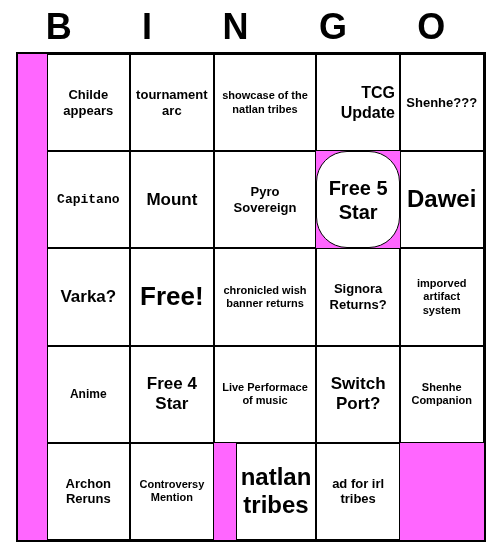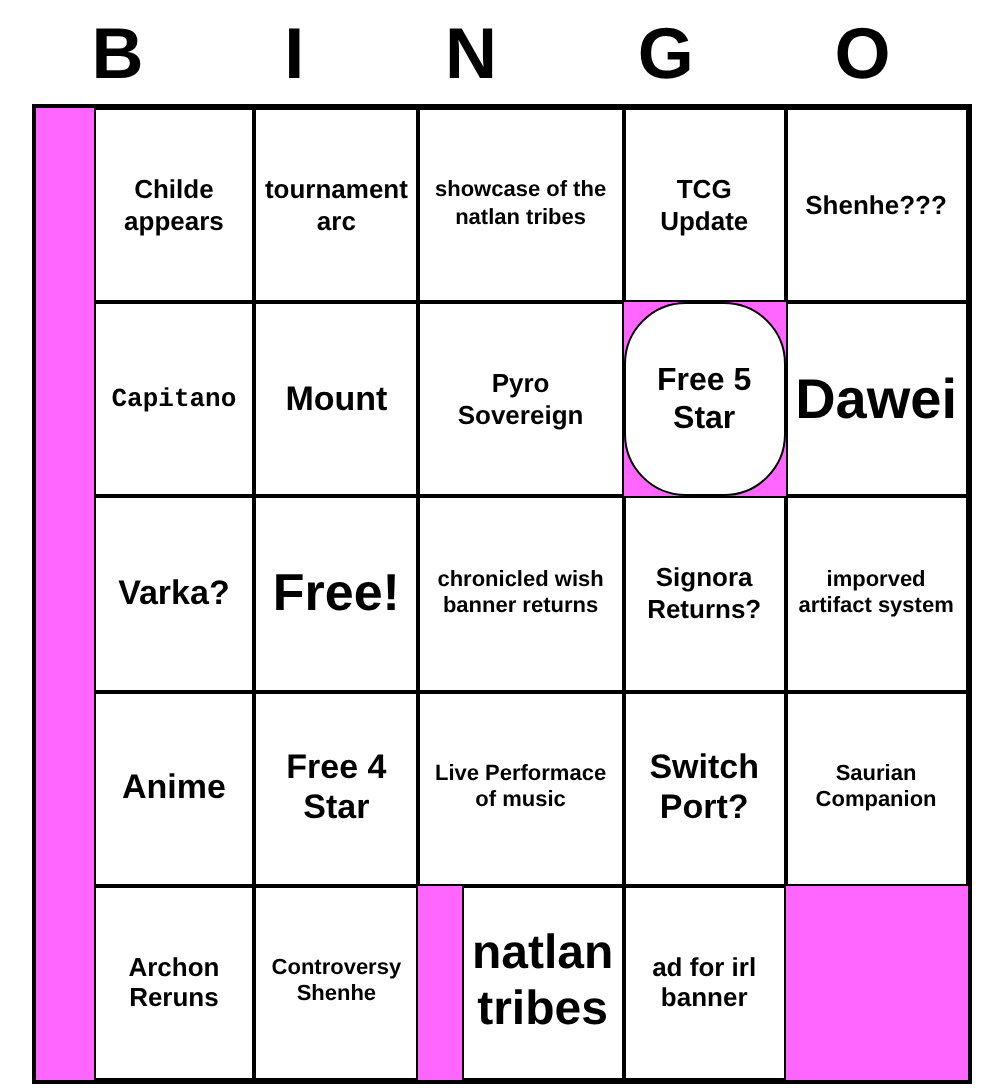--- a/index.html
+++ b/index.html
@@ -55,34 +55,34 @@
   <span>I</span>
   <span>N</span>
   <span>G</span>
   <span>O</span>
 </div>
 
 <div class="bingo-grid">
 <div class="cell" style="font-size: 13px;">Childe appears</div>
     <div class="cell" style="font-size: 13px;">tournament arc</div>
     <div class="cell" style="font-size: 11px;">showcase of the natlan tribes</div>
-    <div class="cell" style="font-size: 13px;">TCG Update</div>
+    <div class="cell" style="font-size: 16px; text-align: right;">TCG Update</div>
     <div class="cell" style="font-size: 13px;">Shenhe???</div>
     <div class="cell" style="font-size: 13px; font-family: Liberation Mono, monospace;">Capitano</div>
     <div class="cell" style="font-size: 17px;">Mount</div>
     <div class="cell" style="font-size: 13px;">Pyro Sovereign</div>
-    <div class="cell" style="font-size: 16px; border-radius: 31px;">Free 5 Star</div>
-    <div class="cell" style="font-size: 28px;">Dawei</div>
+    <div class="cell" style="font-size: 20px; border-radius: 31px;">Free 5 Star</div>
+    <div class="cell" style="font-size: 24px;">Dawei</div>
     <div class="cell" style="font-size: 17px;">Varka?</div>
     <div class="cell" style="font-size: 26px;">Free!</div>
     <div class="cell" style="font-size: 11px;">chronicled wish banner returns</div>
     <div class="cell" style="font-size: 13px;">Signora Returns?</div>
     <div class="cell" style="font-size: 11px;">imporved artifact system</div>
-    <div class="cell" style="font-size: 17px;">Anime</div>
+    <div class="cell" style="font-size: 12px;">Anime</div>
     <div class="cell" style="font-size: 17px;">Free 4 Star</div>
     <div class="cell" style="font-size: 11px;">Live Performace of music</div>
     <div class="cell" style="font-size: 17px;">Switch Port?</div>
-    <div class="cell" style="font-size: 11px;">Saurian Companion</div>
+    <div class="cell" style="font-size: 11px;">Shenhe Companion</div>
     <div class="cell" style="font-size: 13px;">Archon Reruns</div>
-    <div class="cell" style="font-size: 11px;">Controversy Shenhe</div>
+    <div class="cell" style="font-size: 11px;">Controversy Mention</div>
     <div class="cell" style="font-size: 24px; margin-left: 22px;">natlan tribes</div>
-    <div class="cell" style="font-size: 13px;">ad for irl banner</div>
+    <div class="cell" style="font-size: 13px;">ad for irl tribes</div>
   </div>
 
 </body></html>

